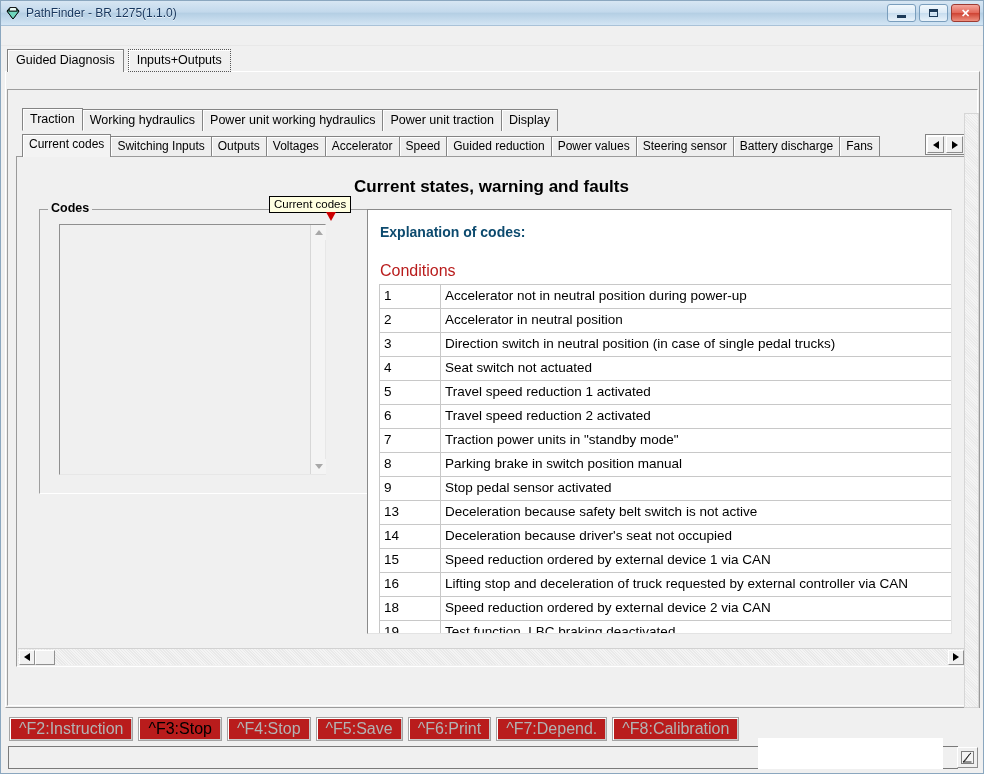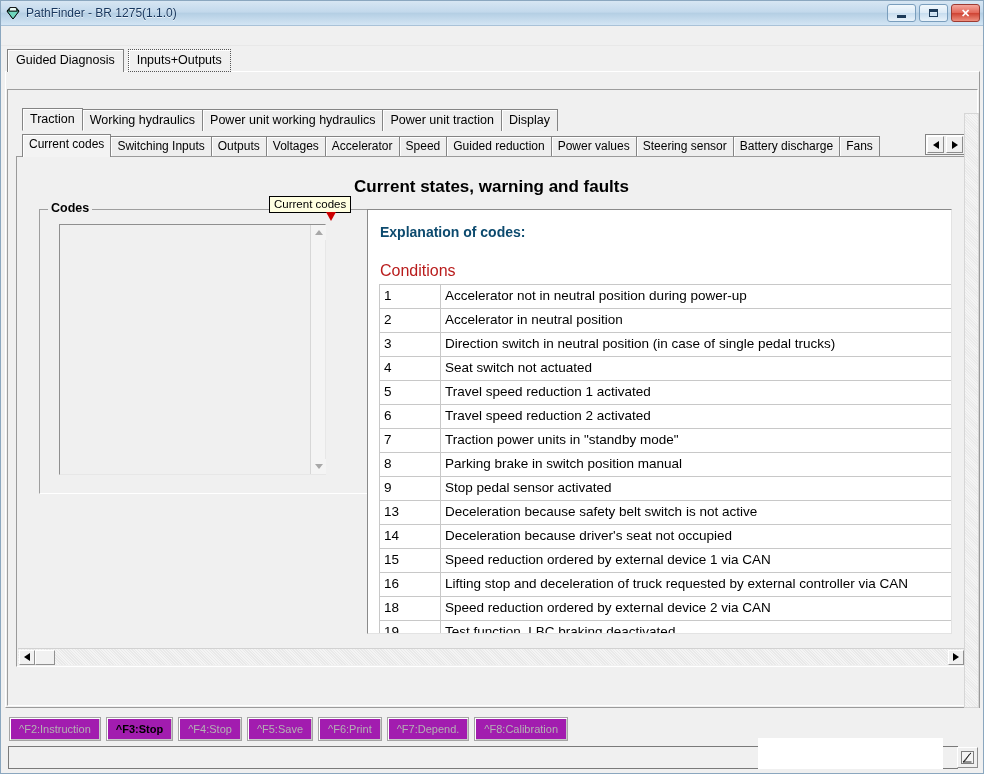--- a/index.html
+++ b/index.html
@@ -225,28 +225,28 @@
     position: absolute; right: 4px; top: 112px; width: 15px; height: 595px;
     background: repeating-linear-gradient(45deg,#f4f4f4,#f4f4f4 1px,#eaeaea 1px,#eaeaea 2px);
     border: 1px solid #d6d6d6; box-sizing: border-box;
   }
 
   
   .fkeys {
     position: absolute; left: 8px; top: 716px; display: flex; gap: 5px;
   }
   .fkey {
-    font-size: 11px; padding: 4px 9px 5px 9px; min-width: 60px;
+    font-size: 16px; padding: 4px 9px 5px 9px; min-width: 60px;
     text-align: center; color: #b3b3b3;
     border: 1px solid #a4a4a4;
-    background: #a21caf;
+    background: #b91c1c;
     box-shadow: inset 1px 1px 0 #ffffff, inset -1px -1px 0 #c8c8c8;
     box-sizing: border-box; height: 24px; line-height: 14px; white-space: nowrap;
   }
-  .fkey.enabled { color: #000; font-weight: bold; }
+  .fkey.enabled { color: #000; font-weight: normal; }
 
   
   .statusbar {
     position: absolute; left: 7px; top: 745px; width: 950px; height: 23px;
     border: 1px solid #7a7a7a; background: #f0f0f0; box-sizing: border-box;
   }
   .status-white {
     position: absolute; left: 757px; top: 737px; width: 185px; height: 31px;
     background: #ffffff;
   }

